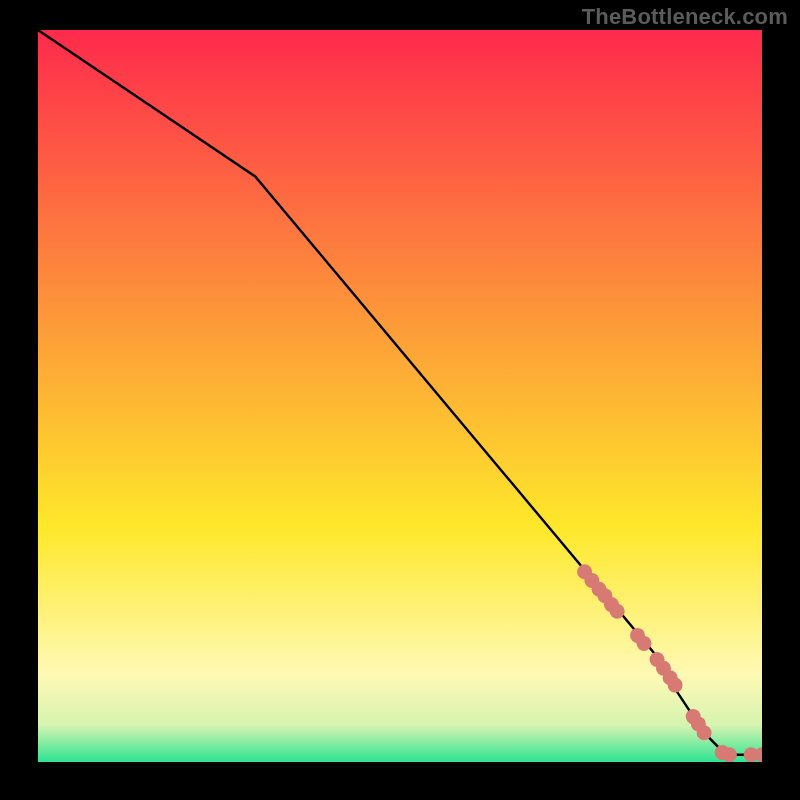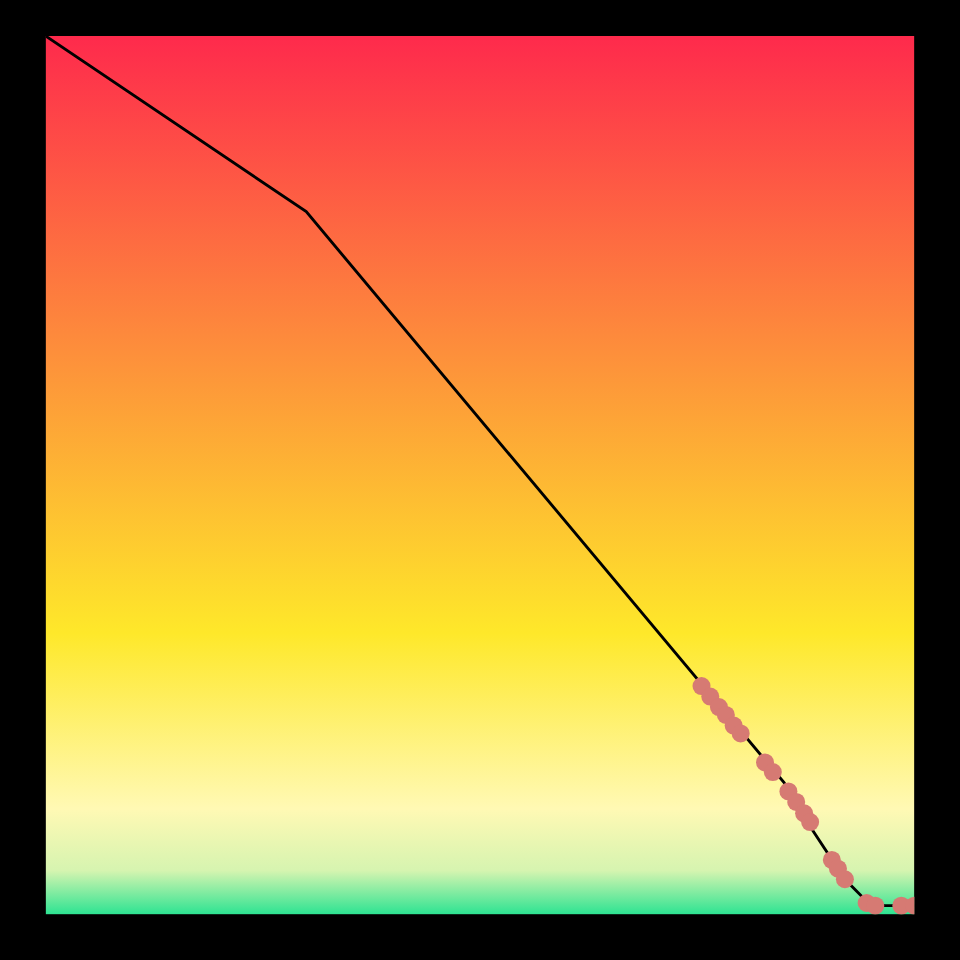--- a/index.html
+++ b/index.html
@@ -33,20 +33,21 @@
     width: 724px;
     height: 732px;
   }
   svg { display: block; }
 </style>
 </head>
 <body>
 
 <div class="outer">
 
+  <div class="watermark">TheBottleneck.com</div>
 
   <div class="plot">
     <svg id="chart-svg" width="724" height="732" viewBox="0 0 724 732">
       <defs>
         <linearGradient id="bg-grad" x1="0" y1="0" x2="0" y2="1">
           <stop id="g0" offset="0%" stop-color="#fe2a4c"></stop>
           <stop id="g1" offset="36%" stop-color="#fd8f3b"></stop>
           <stop id="g2" offset="68%" stop-color="#fee82a"></stop>
           <stop id="g3" offset="88%" stop-color="#fff9b4"></stop>
           <stop id="g4" offset="95%" stop-color="#d6f4b0"></stop>

